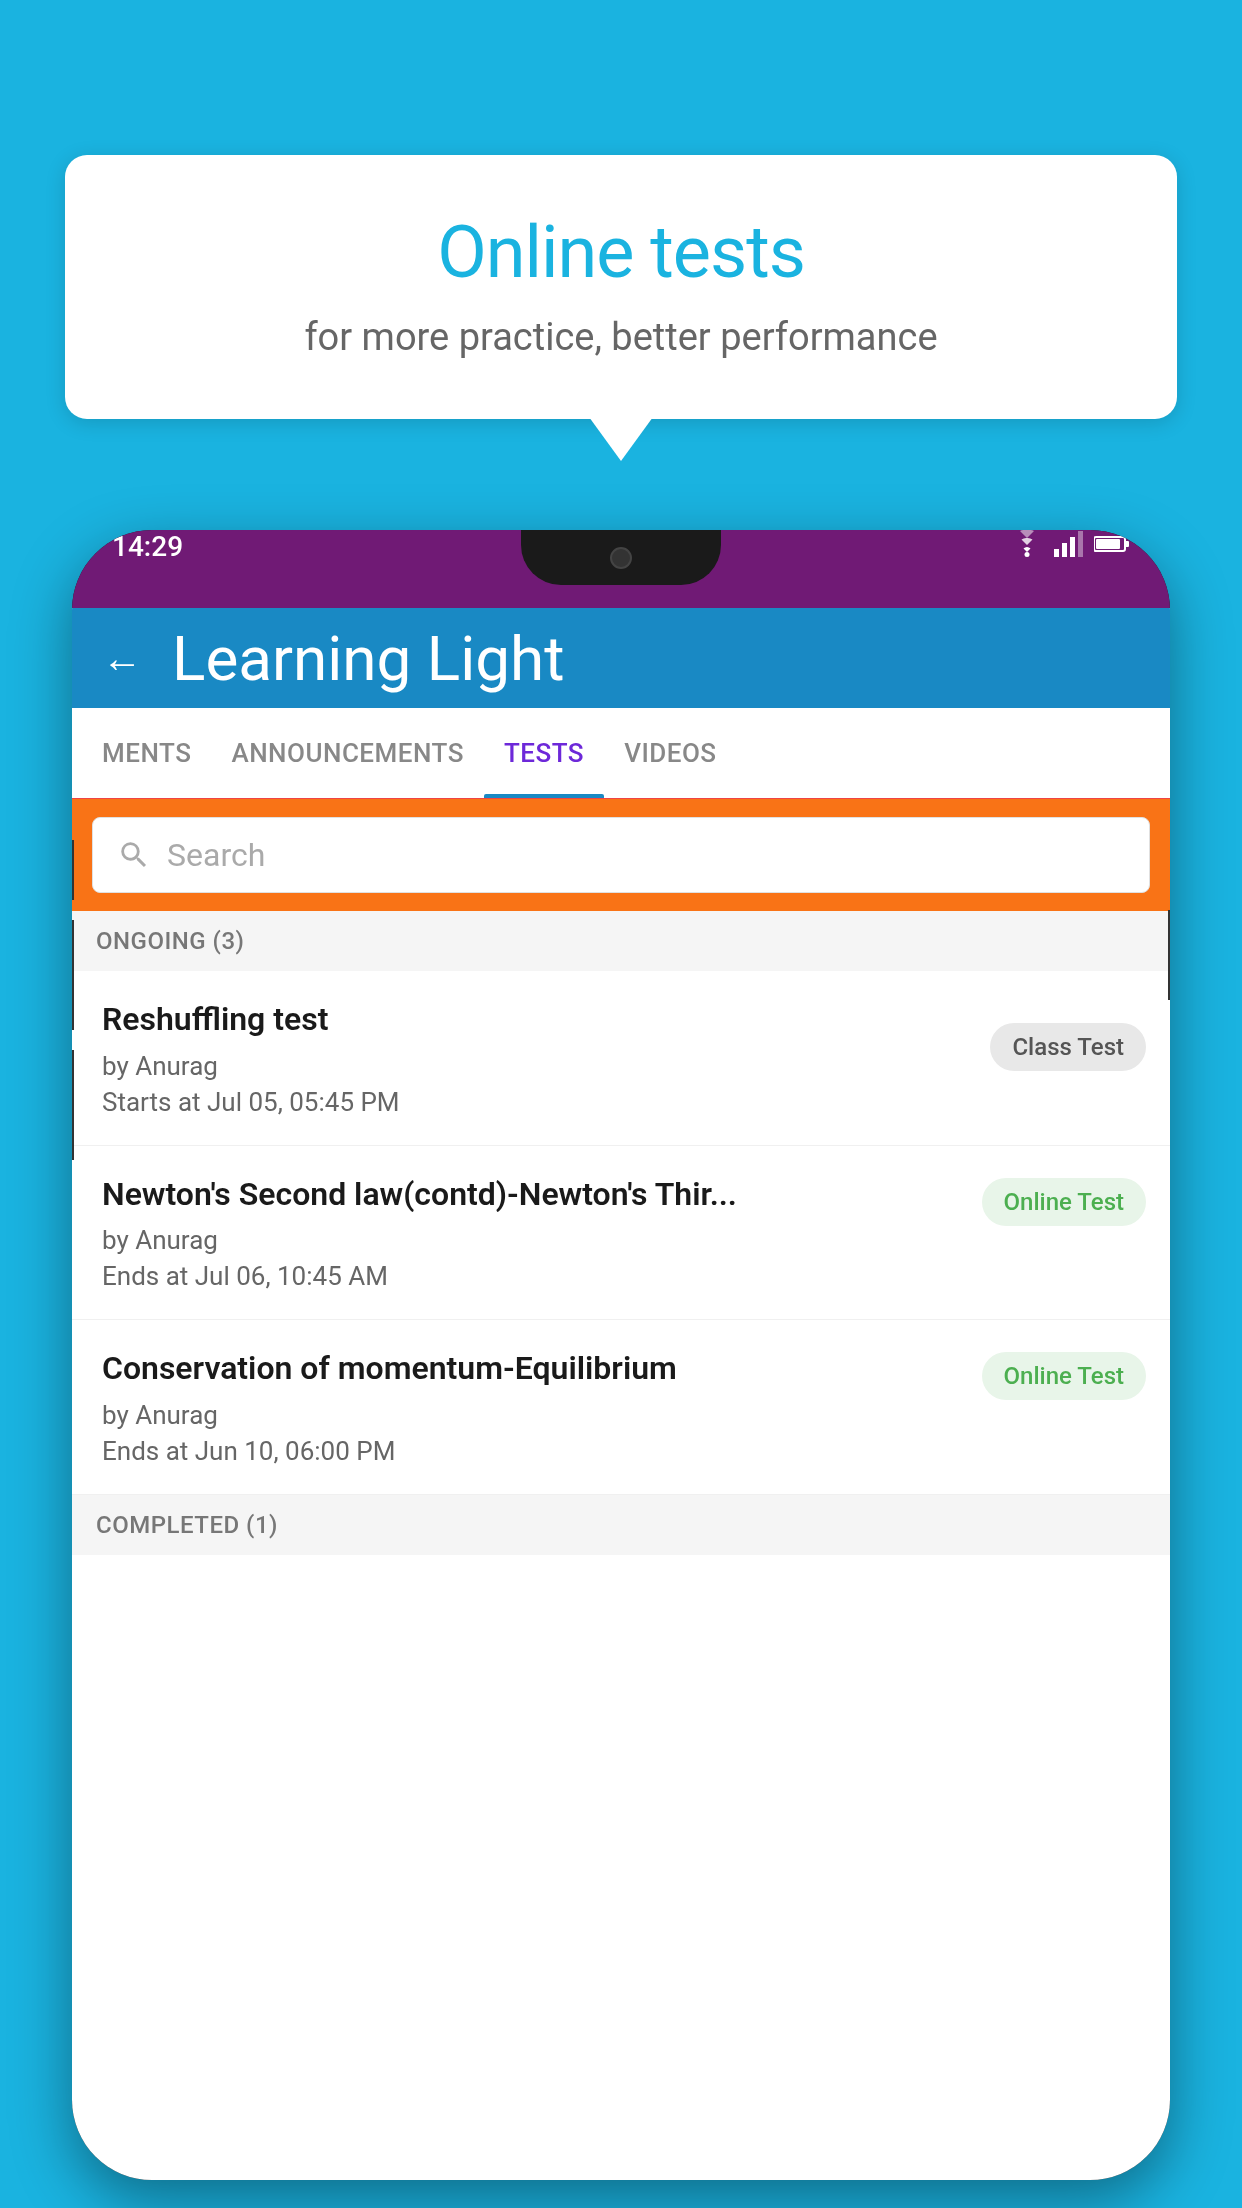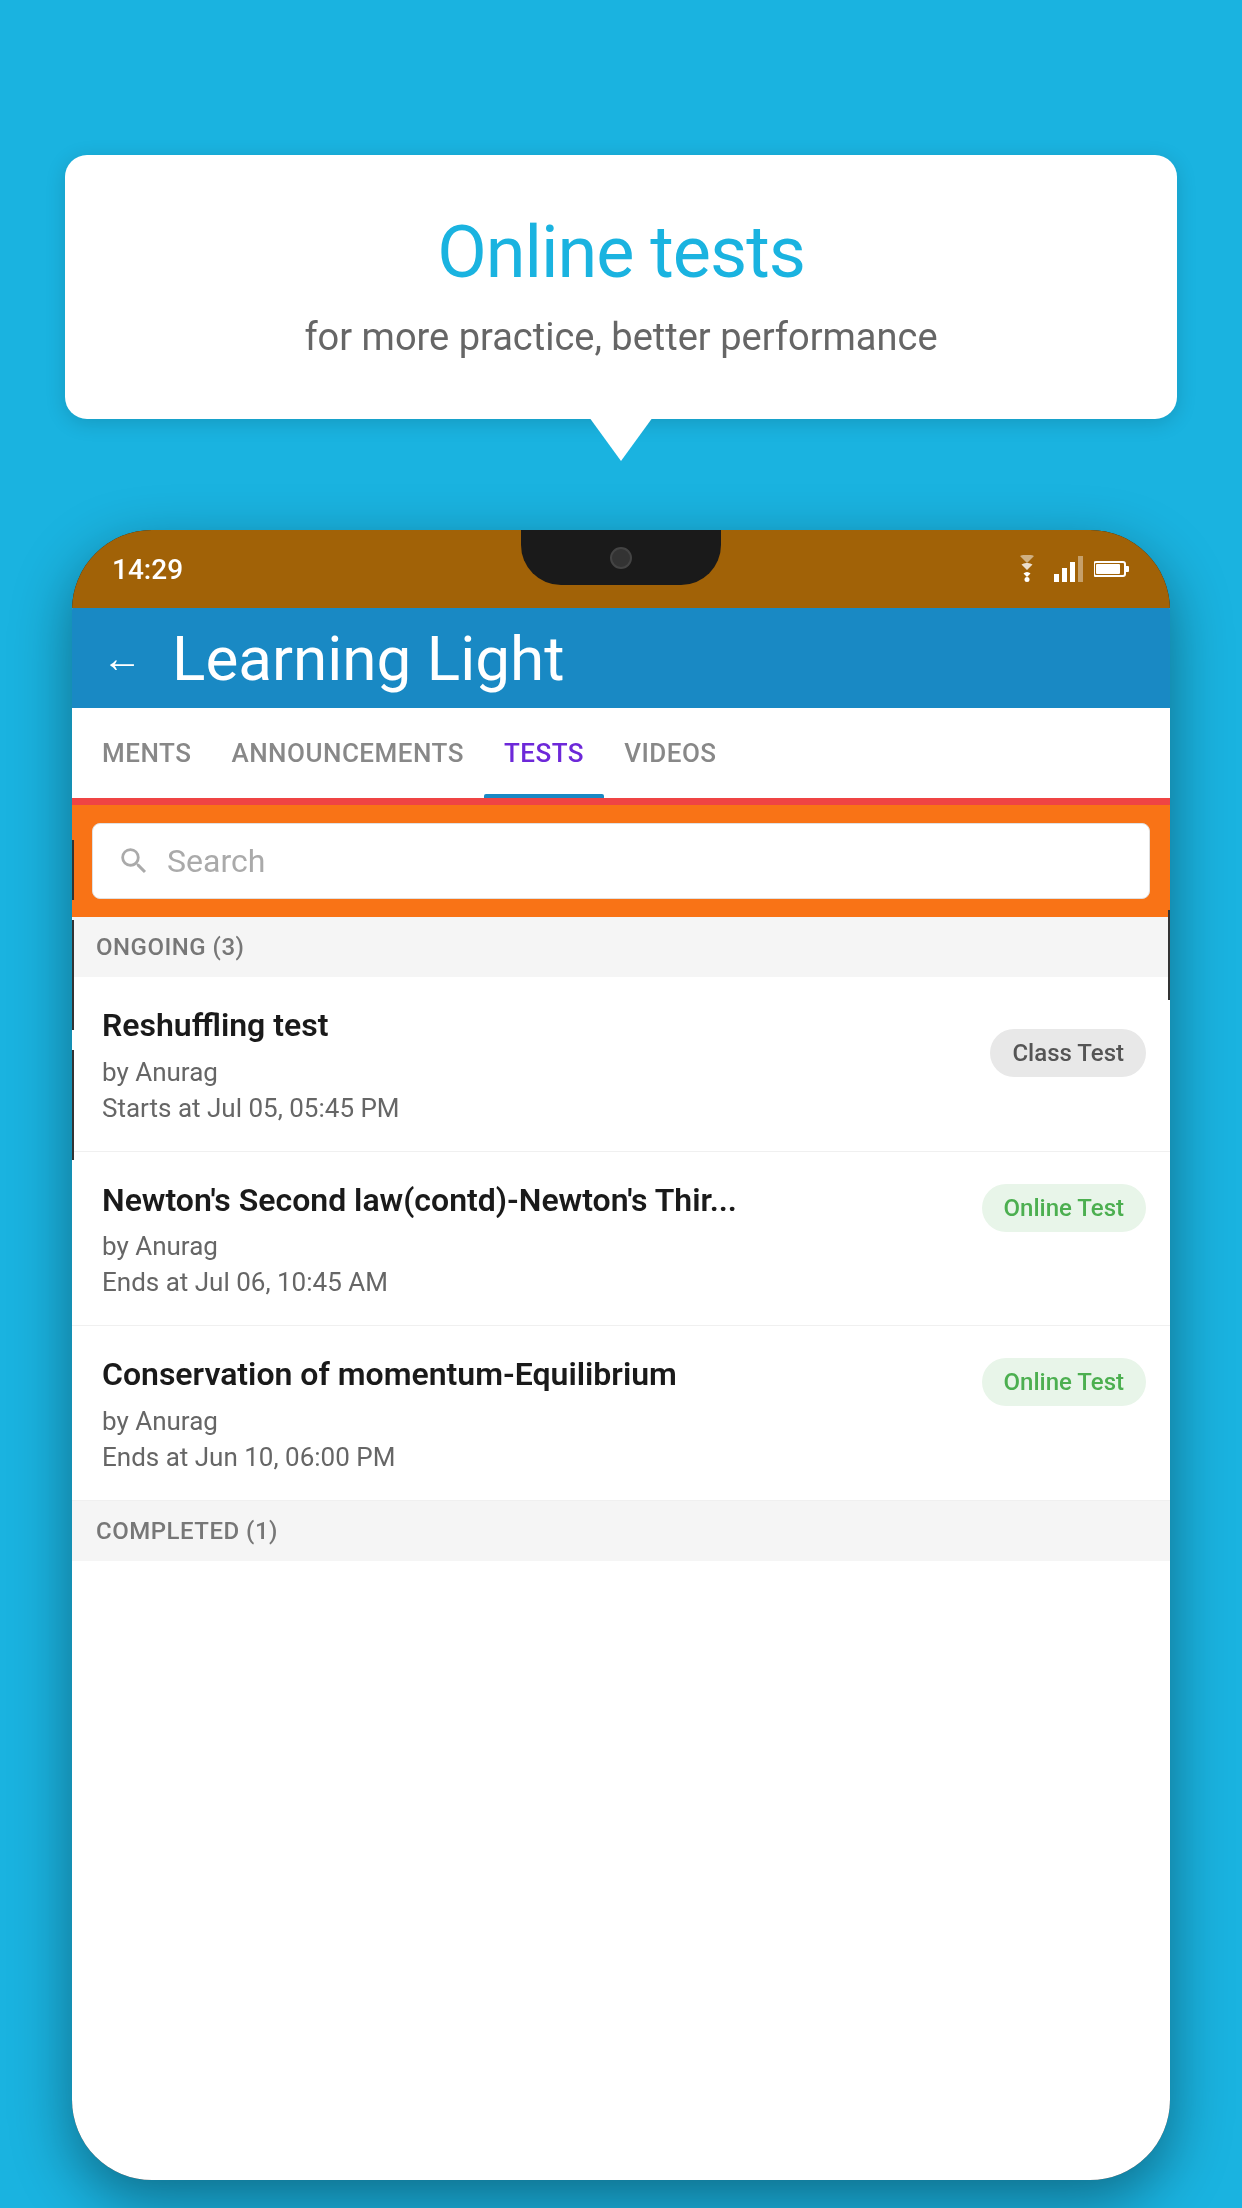--- a/index.html
+++ b/index.html
@@ -66,24 +66,24 @@
       right: 72px;
       height: 1650px;
       background: #1a1a1a;
       border-radius: 80px;
       box-shadow: 0 20px 60px rgba(0,0,0,0.4);
       overflow: hidden;
     }
 
     
     .phone-top-bar {
-      background: #a16207;
+      background: #701a75;
       height: 78px;
       display: flex;
-      align-items: center;
+      align-items: flex-start;
       justify-content: space-between;
       padding: 0 40px;
       position: relative;
     }
 
     .phone-notch {
       position: absolute;
       top: 0;
       left: 50%;
       transform: translateX(-50%);
@@ -143,21 +143,21 @@
       background: white;
       height: calc(100% - 78px);
       overflow: hidden;
       border-radius: 0 0 68px 68px;
     }
 
     
     .tabs-bar {
       background: white;
       display: flex;
-      border-bottom: 7px solid #ef4444;
+      border-bottom: 1px solid #ef4444;
       padding: 0 10px;
     }
 
     .tab-item {
       padding: 30px 20px;
       font-size: 26px;
       font-weight: 500;
       color: #888;
       letter-spacing: 0.5px;
       cursor: pointer;

